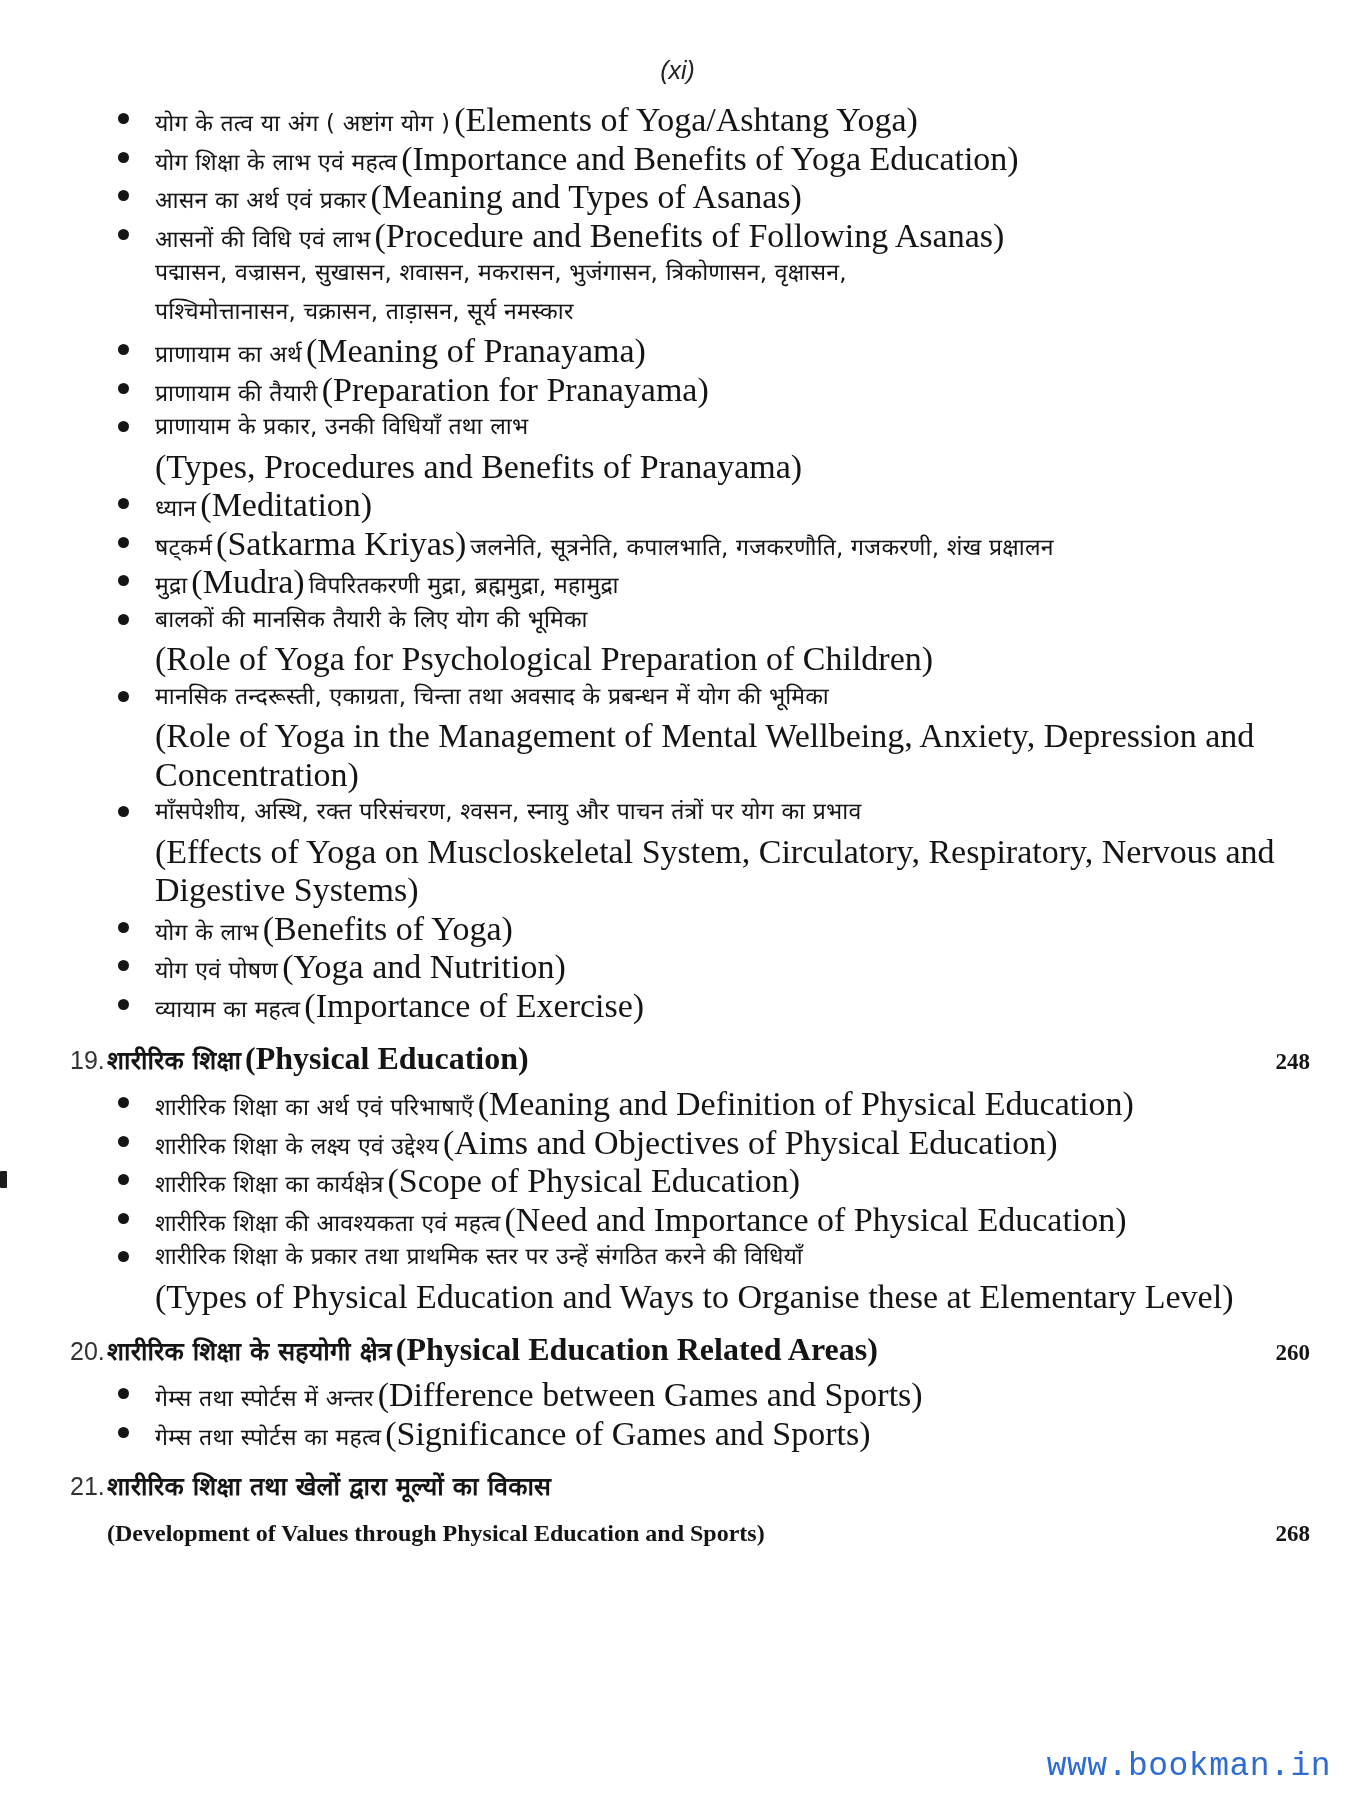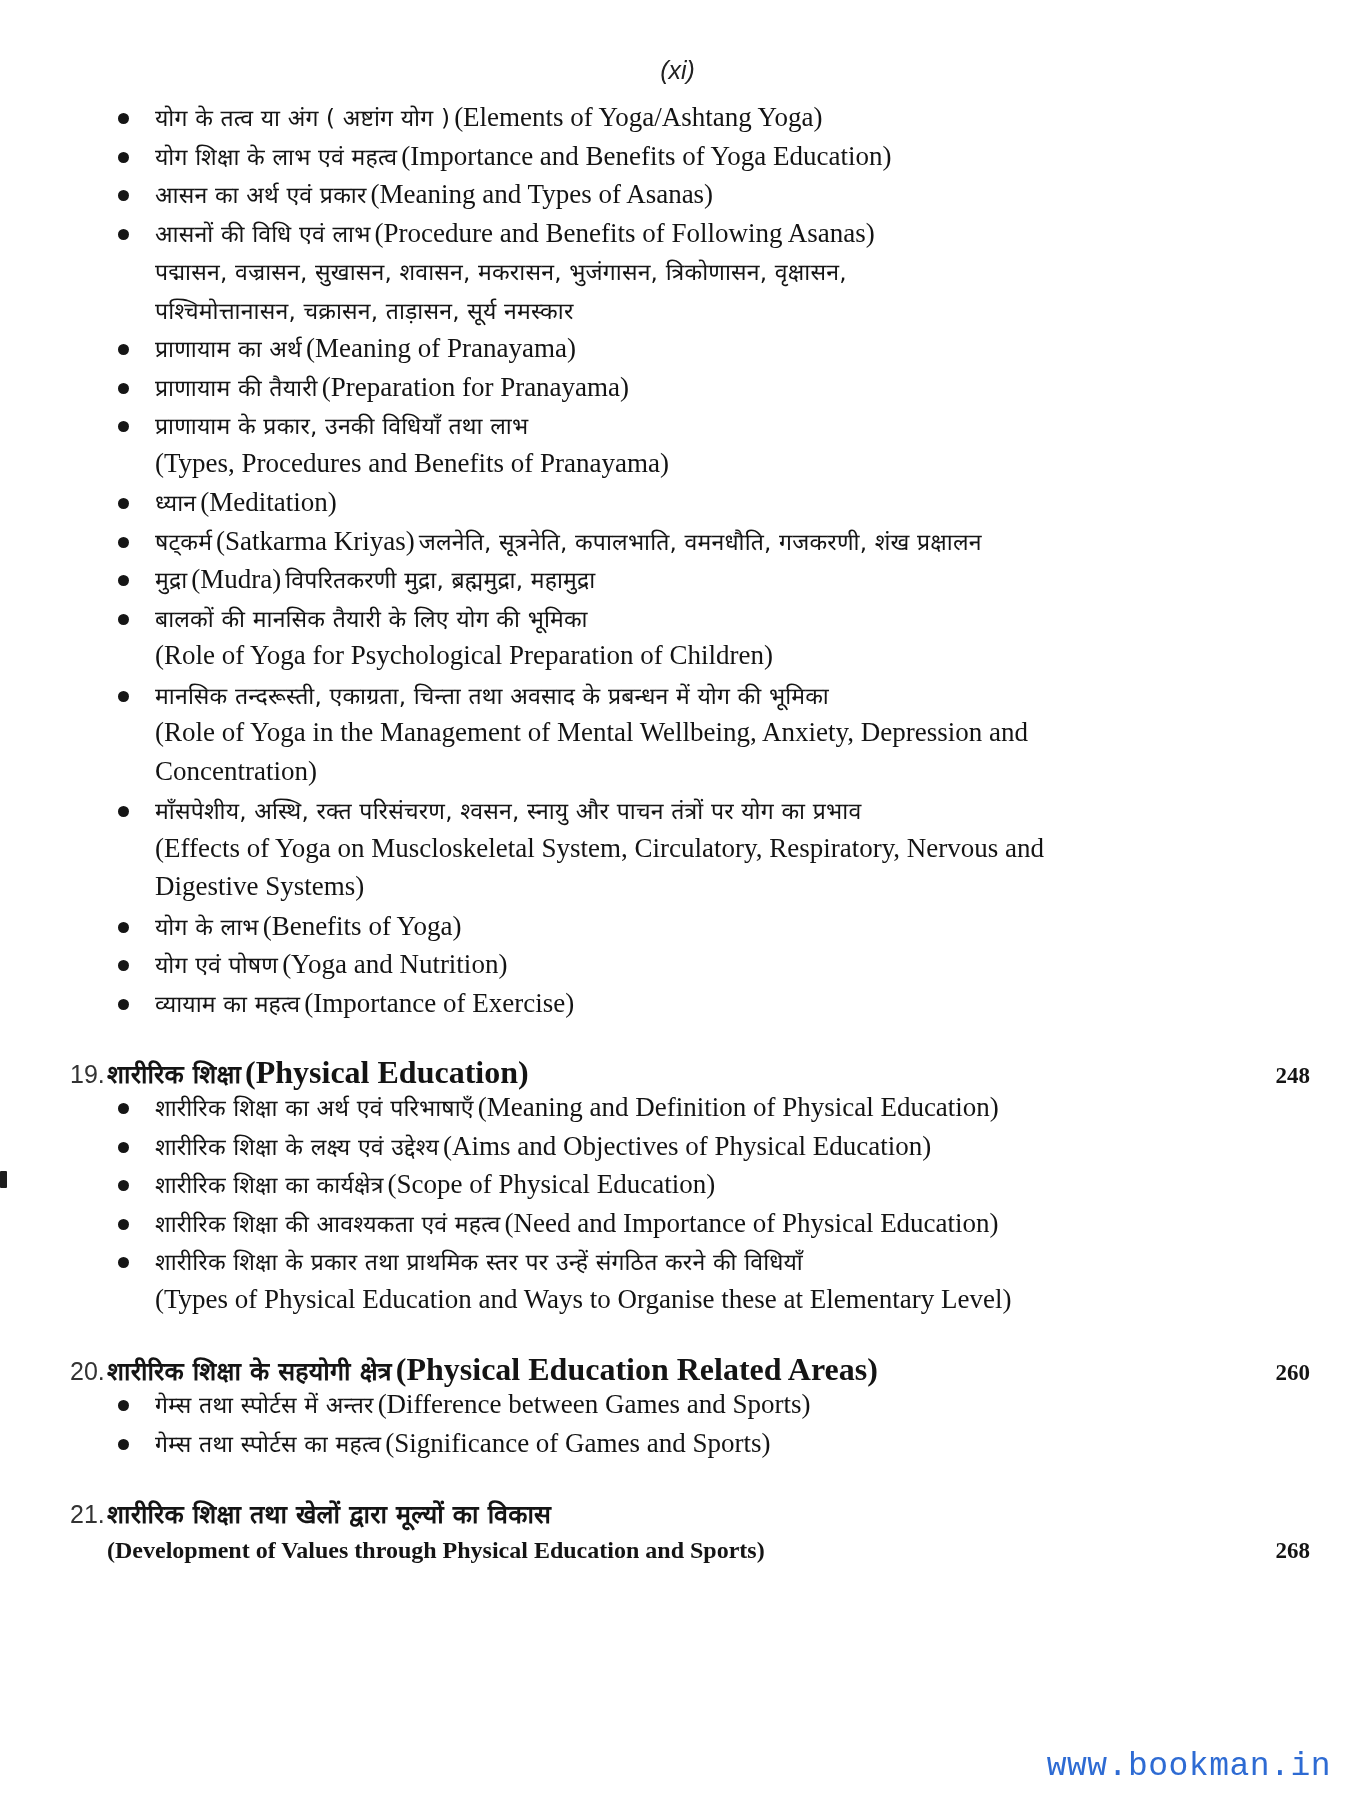--- a/index.html
+++ b/index.html
@@ -13,25 +13,25 @@
     font-family:"Liberation Sans", sans-serif;font-style:italic;font-size:25px;color:#222;
   }
   .content{padding:16px 45px 0 70px;}
   .row{display:flex;align-items:baseline;min-height:38.5px;}
   .row.bullet{padding-left:48px;}
   .row.cont{padding-left:85px;}
   .dot-cell{flex:0 0 37px;align-self:center;}
   .dot{display:block;width:11px;height:11px;border-radius:50%;background:#151515;margin-top:-3px;}
   .txt{flex:1 1 auto;white-space:nowrap;}
   .hi{font-family:"DejaVu Sans", sans-serif;font-size:23px;letter-spacing:.2px;}
-  .en{font-family:"Liberation Serif", serif;font-size:27px;}
+  .en{font-family:"Liberation Serif", serif;font-size:34px;}
   .row.section{margin-top:15px;min-height:45px;}
   .row.section .hi{font-size:25px;font-weight:bold;}
   .row.section .en{font-size:32px;font-weight:bold;}
-  .num-cell{flex:0 0 37px;font-family:"Liberation Sans", sans-serif;font-size:25px;color:#333;margin-top:20px;}
+  .num-cell{flex:0 0 37px;font-family:"Liberation Sans", sans-serif;font-size:25px;color:#333;}
   .row.section-cont{padding-left:37px;min-height:45px;}
   .row.section-cont .en{font-size:24px;font-weight:bold;}
   .page-cell{
     margin-left:auto;padding-left:20px;
     font-family:"Liberation Serif", serif;font-size:23px;font-weight:bold;margin-top:8px;
   }
   .watermark{
     position:absolute;top:1748px;right:24px;
     font-family:Liberation Mono, monospace;font-size:33px;letter-spacing:.5px;
   }
@@ -97,21 +97,21 @@
       <div class="row bullet">
         <span class="dot-cell">
           <span class="dot"></span>
         </span>
         <span class="txt"><span class="hi">ध्यान</span> <span class="en">(Meditation)</span> </span>
       </div>
       <div class="row bullet">
         <span class="dot-cell">
           <span class="dot"></span>
         </span>
-        <span class="txt"><span class="hi">षट्कर्म</span> <span class="en">(Satkarma Kriyas)</span> <span class="hi">जलनेति, सूत्रनेति, कपालभाति, वमनधौति, गजकरणी, शंख प्रक्षालन</span> </span>
+        <span class="txt"><span class="hi">षट्कर्म</span> <span class="en">(Satkarma Kriyas)</span> <span class="hi">जलनेति, सूत्रनेति, कपालभाति, गजकरणौति, गजकरणी, शंख प्रक्षालन</span> </span>
       </div>
       <div class="row bullet">
         <span class="dot-cell">
           <span class="dot"></span>
         </span>
         <span class="txt"><span class="hi">मुद्रा</span> <span class="en">(Mudra)</span> <span class="hi">विपरितकरणी मुद्रा, ब्रह्ममुद्रा, महामुद्रा</span> </span>
       </div>
       <div class="row bullet">
         <span class="dot-cell">
           <span class="dot"></span>

